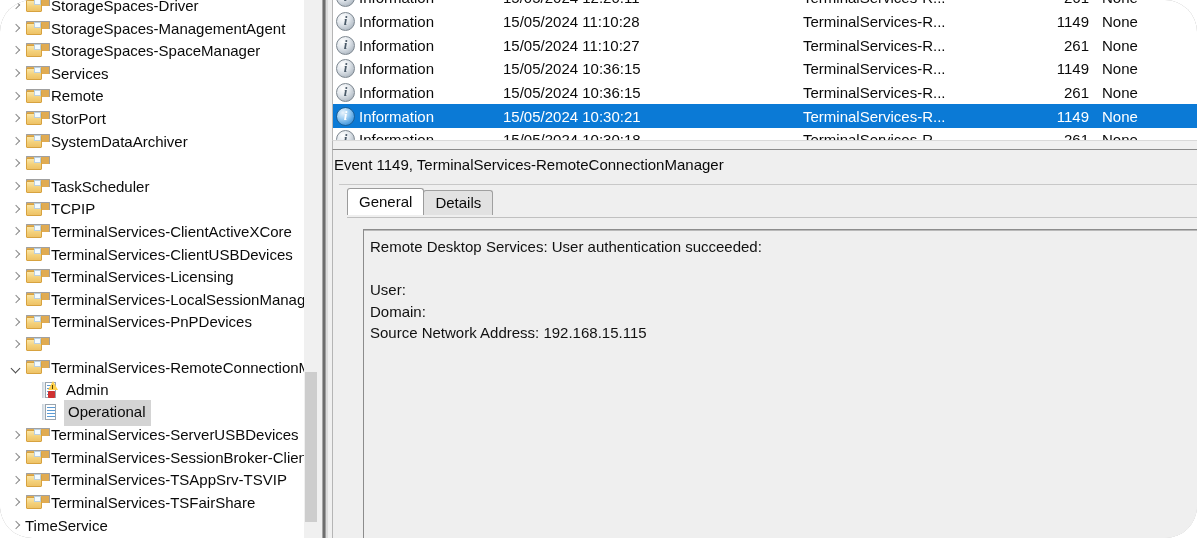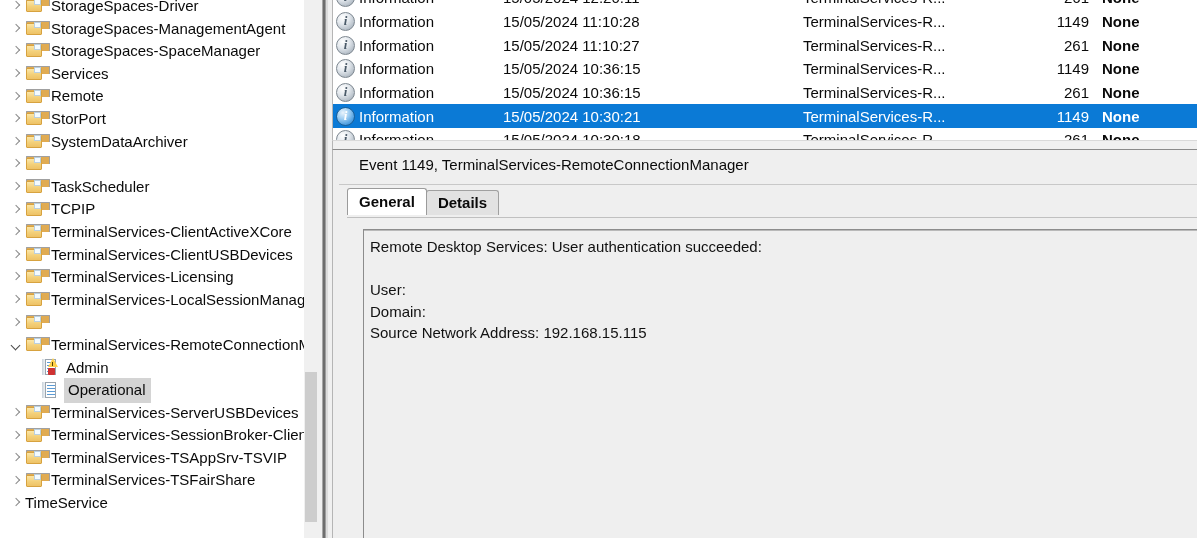--- a/index.html
+++ b/index.html
@@ -9,20 +9,21 @@
     font-family: "Liberation Sans", sans-serif;
   }
   #root {
     position: relative;
     width: 1197px;
     height: 538px;
     overflow: hidden;
     background: #a3a3a3;
     font-size: 15px;
     color: #000000;
+    border-radius: 32px;
   }
 
   
   #tree-pane {
     position: absolute;
     left: 0; top: 0;
     width: 304px;
     height: 538px;
     background: #ffffff;
     overflow: hidden;
@@ -266,21 +267,20 @@
   .ev-id {
     width: 90px; min-width: 90px;
     text-align: right;
     box-sizing: border-box;
     padding-right: 4px;
   }
   .ev-cat {
     width: 100px; min-width: 100px;
     box-sizing: border-box;
     padding-left: 9px;
-    font-weight: bold;
   }
 
   
   #list-hscroll {
     position: absolute;
     left: 332px; top: 140px;
     width: 865px; height: 9px;
     background: #f0f0f0;
     border-left: 1px solid #b5b5b5;
     border-top: 1px solid #d9d9d9;
@@ -294,38 +294,37 @@
     width: 865px;
     height: 389px;
     background: #efefef;
     border-left: 1px solid #b5b5b5;
     border-top: 1px solid #8a8a8a;
     box-sizing: border-box;
     overflow: hidden;
   }
   #detail-title {
     position: absolute;
-    left: 26px; top: 6px;
+    left: 1px; top: 6px;
     font-size: 15px;
     color: #0a0a0a;
   }
   #detail-title-rule {
     position: absolute;
     left: 6px; top: 34px;
     width: 1191px; height: 1px;
     background: #c8c8c8;
   }
   
   #tabs {
     position: absolute;
     left: 14px; top: 41px;
     height: 24px;
     display: flex;
     align-items: flex-end;
-    font-weight: bold;
   }
   .tab {
     font-size: 15px;
     color: #0a0a0a;
     padding: 3px 11px 4px 11px;
     border: 1px solid #a0a0a0;
     border-bottom: none;
     border-radius: 3px 3px 0 0;
     background: #e2e2e2;
     margin-right: -1px;
@@ -510,20 +509,30 @@
         </div>
         <div class="tree-row">
           <span class="indent-1"></span>
           <span class="expander collapsed"></span>
           <span class="ico-folder">
             <span class="tab"></span>
             <span class="body"></span>
             <span class="page"></span>
           </span>
           <span class="tree-label">TerminalServices-LocalSessionManager</span>
+        </div>
+        <div class="tree-row">
+          <span class="indent-1"></span>
+          <span class="expander collapsed"></span>
+          <span class="ico-folder">
+            <span class="tab"></span>
+            <span class="body"></span>
+            <span class="page"></span>
+          </span>
+          <span class="tree-label">TerminalServices-PnPDevices</span>
         </div>
         <div class="tree-row">
           <span class="indent-1"></span>
           <span class="expander collapsed"></span>
           <span class="ico-folder">
             <span class="tab"></span>
             <span class="body"></span>
             <span class="page"></span>
           </span>
         </div>

